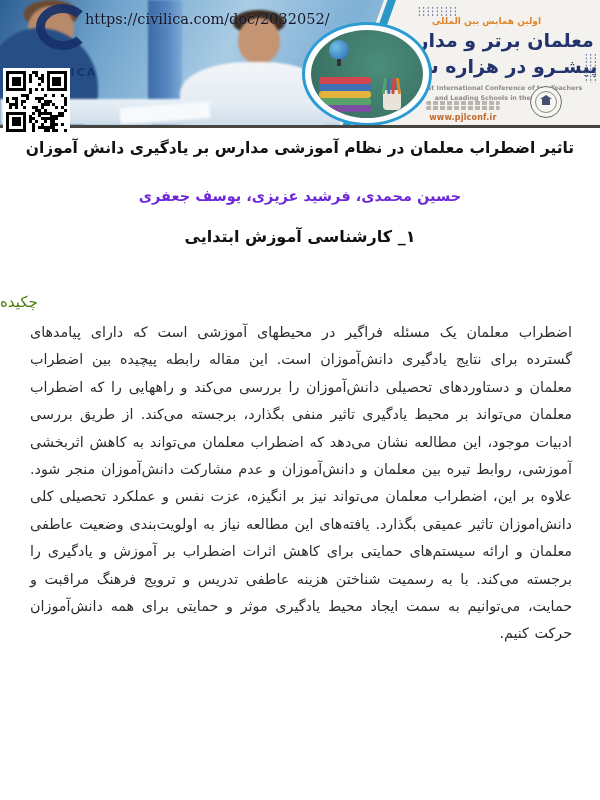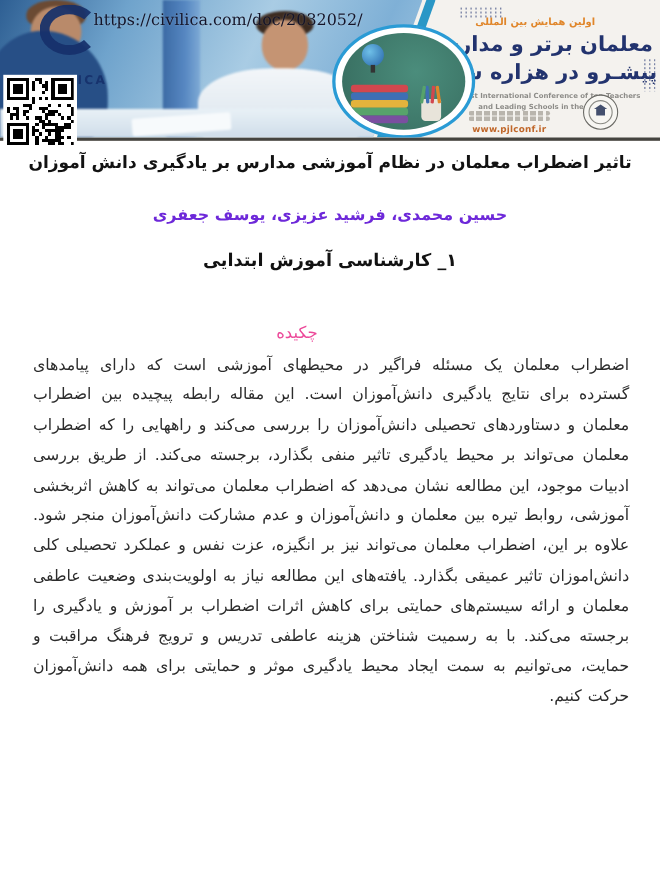--- a/index.html
+++ b/index.html
@@ -68,21 +68,21 @@
 
   
   .qr { position:absolute; left:3px; top:68px; width:67px; height:67px; background:#ffffff; padding:3px; z-index:5; }
   .qr svg { display:block; width:61px; height:61px; }
 
   
   .paper-title { direction:rtl; text-align:center; font-size:15.5px; font-weight:bold; color:#121212; margin-top:11px; }
   .paper-authors { direction:rtl; text-align:center; font-size:14.5px; font-weight:bold; color:#6d28d9; margin-top:31px; }
   .affils { margin-top:22px; }
   .affil { direction:rtl; text-align:center; font-size:16px; font-weight:bold; color:#121212; margin-bottom:24px; line-height:21px; }
-  .abstract-heading { direction:rtl; text-align:center; font-size:15px; color:#ec4899; margin:46px 60px 0 0; }
+  .abstract-heading { direction:rtl; text-align:left; font-size:15px; color:#4d7c0f; margin:46px 60px 0 0; }
   .abstract-text { direction:rtl; text-align:justify; font-size:14.3px; color:#2c2c2c; line-height:27.4px; margin:8px 28px 0 30px; word-spacing:1px; }
 </style>
 </head>
 <body>
 
 <div class="banner">
   <div class="banner-photo">
     <div class="photo-blur">
       <div class="curtain"></div>
       <div class="boy-hair"></div>

